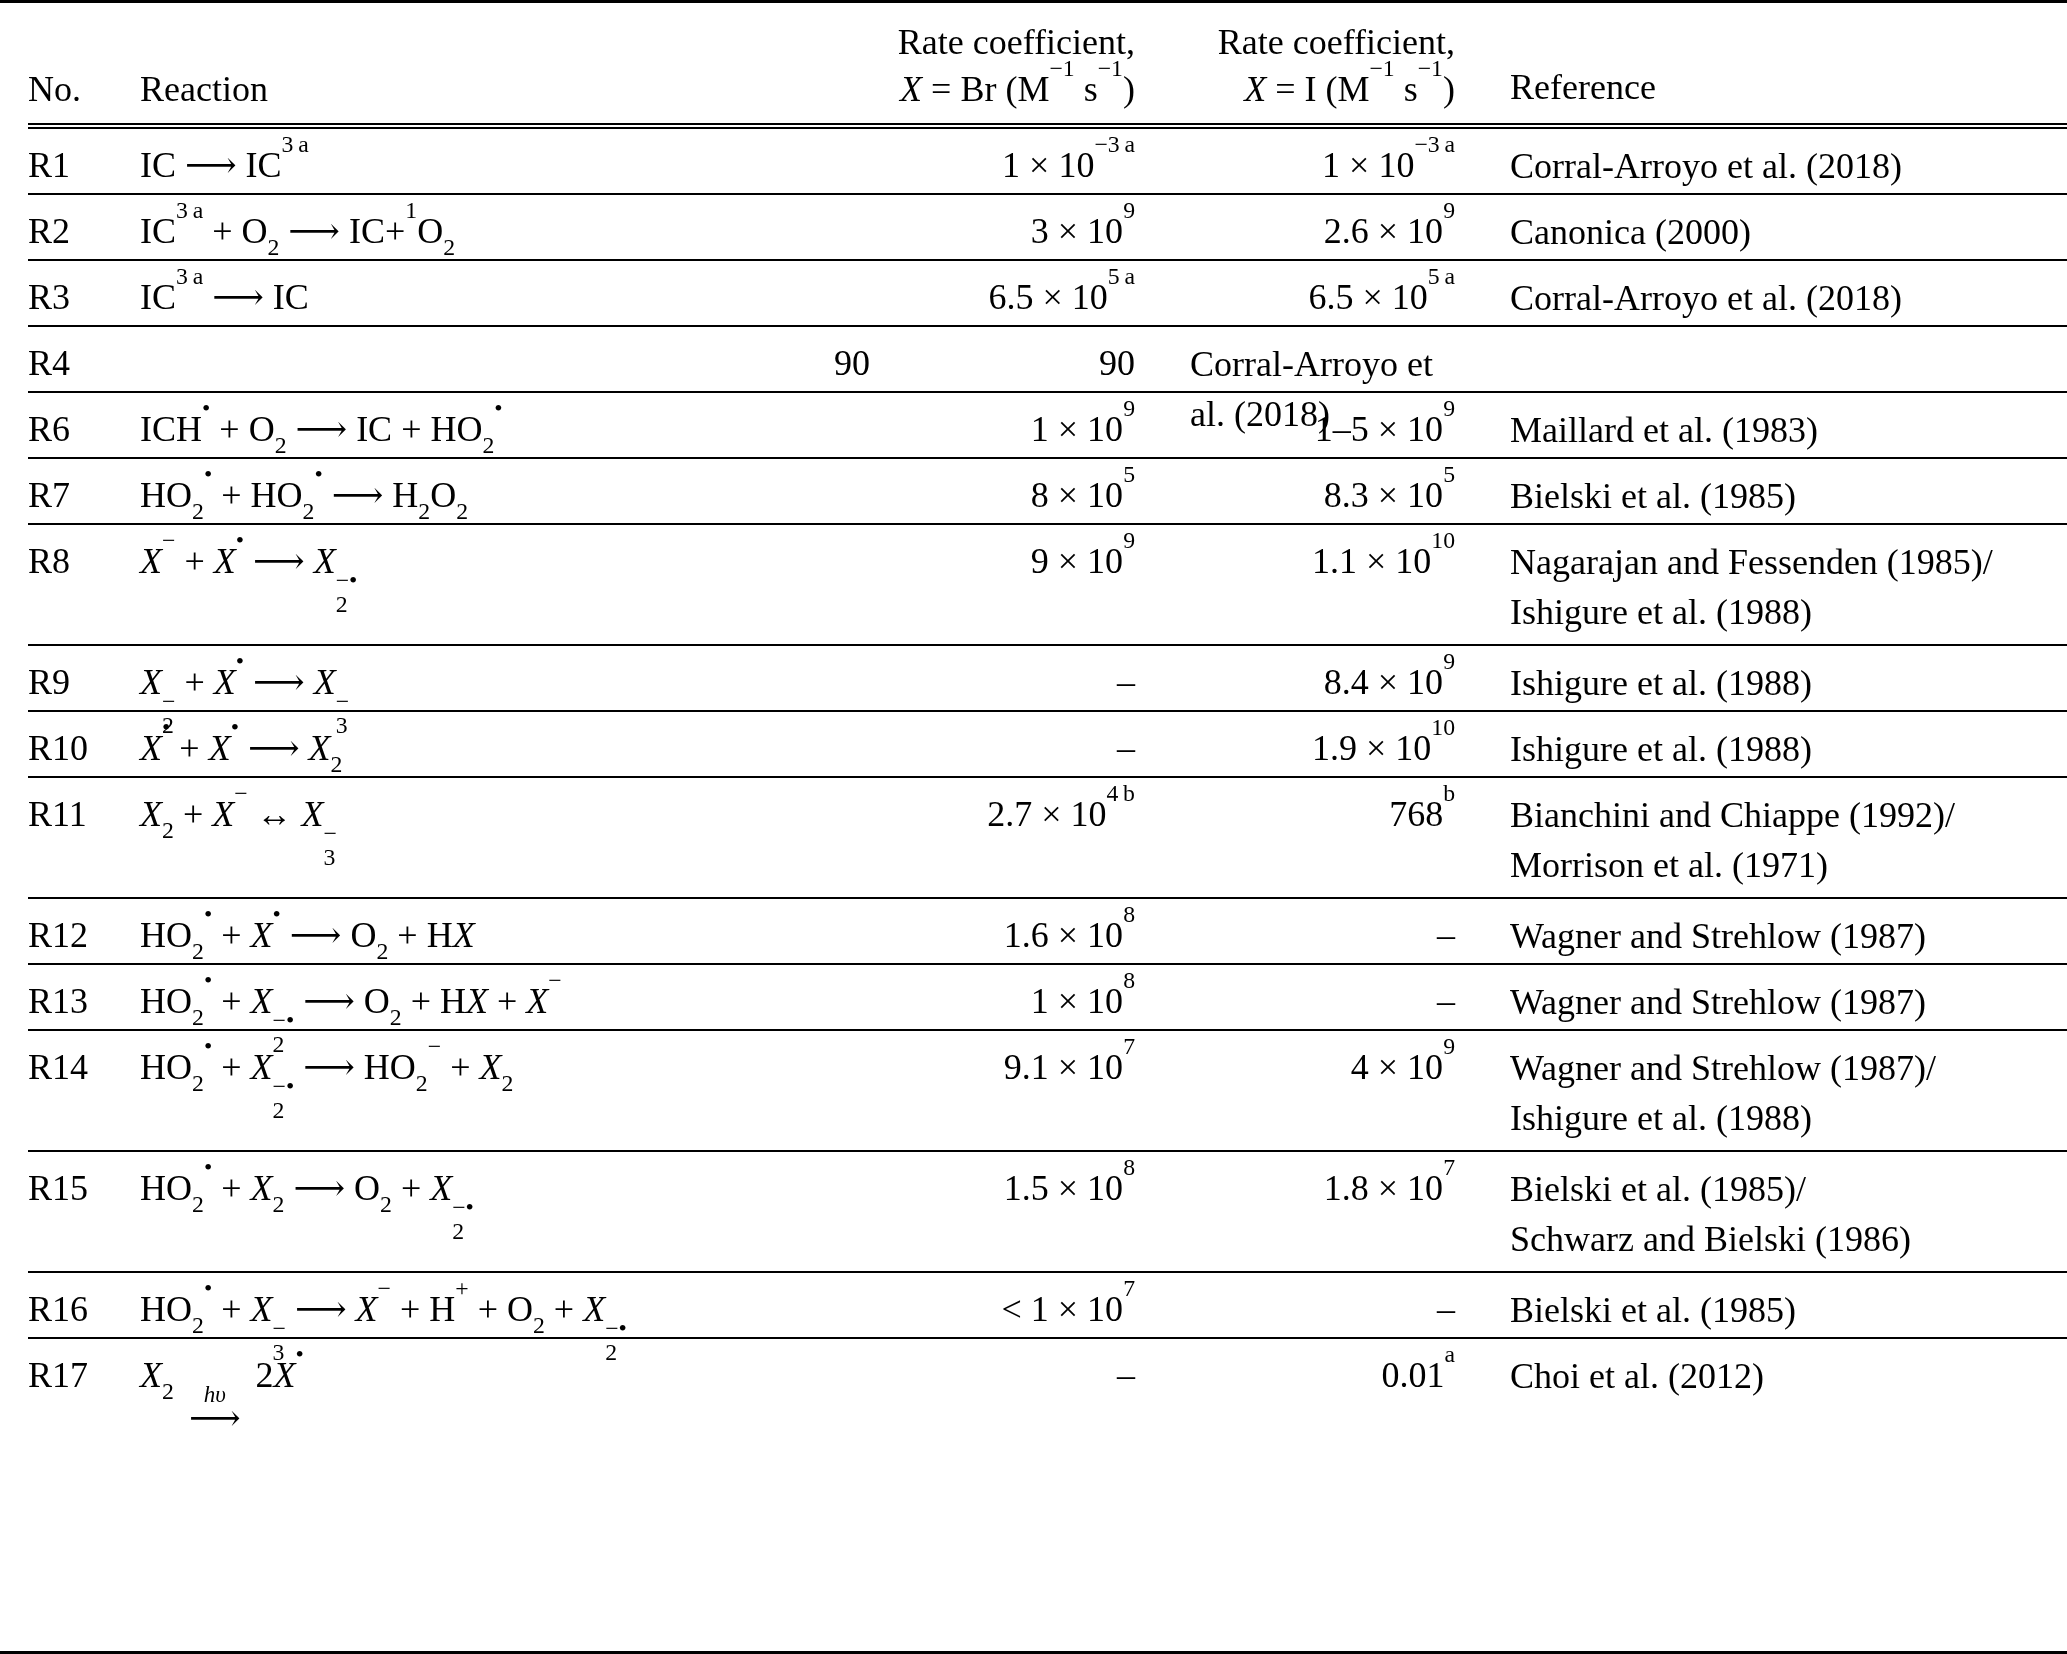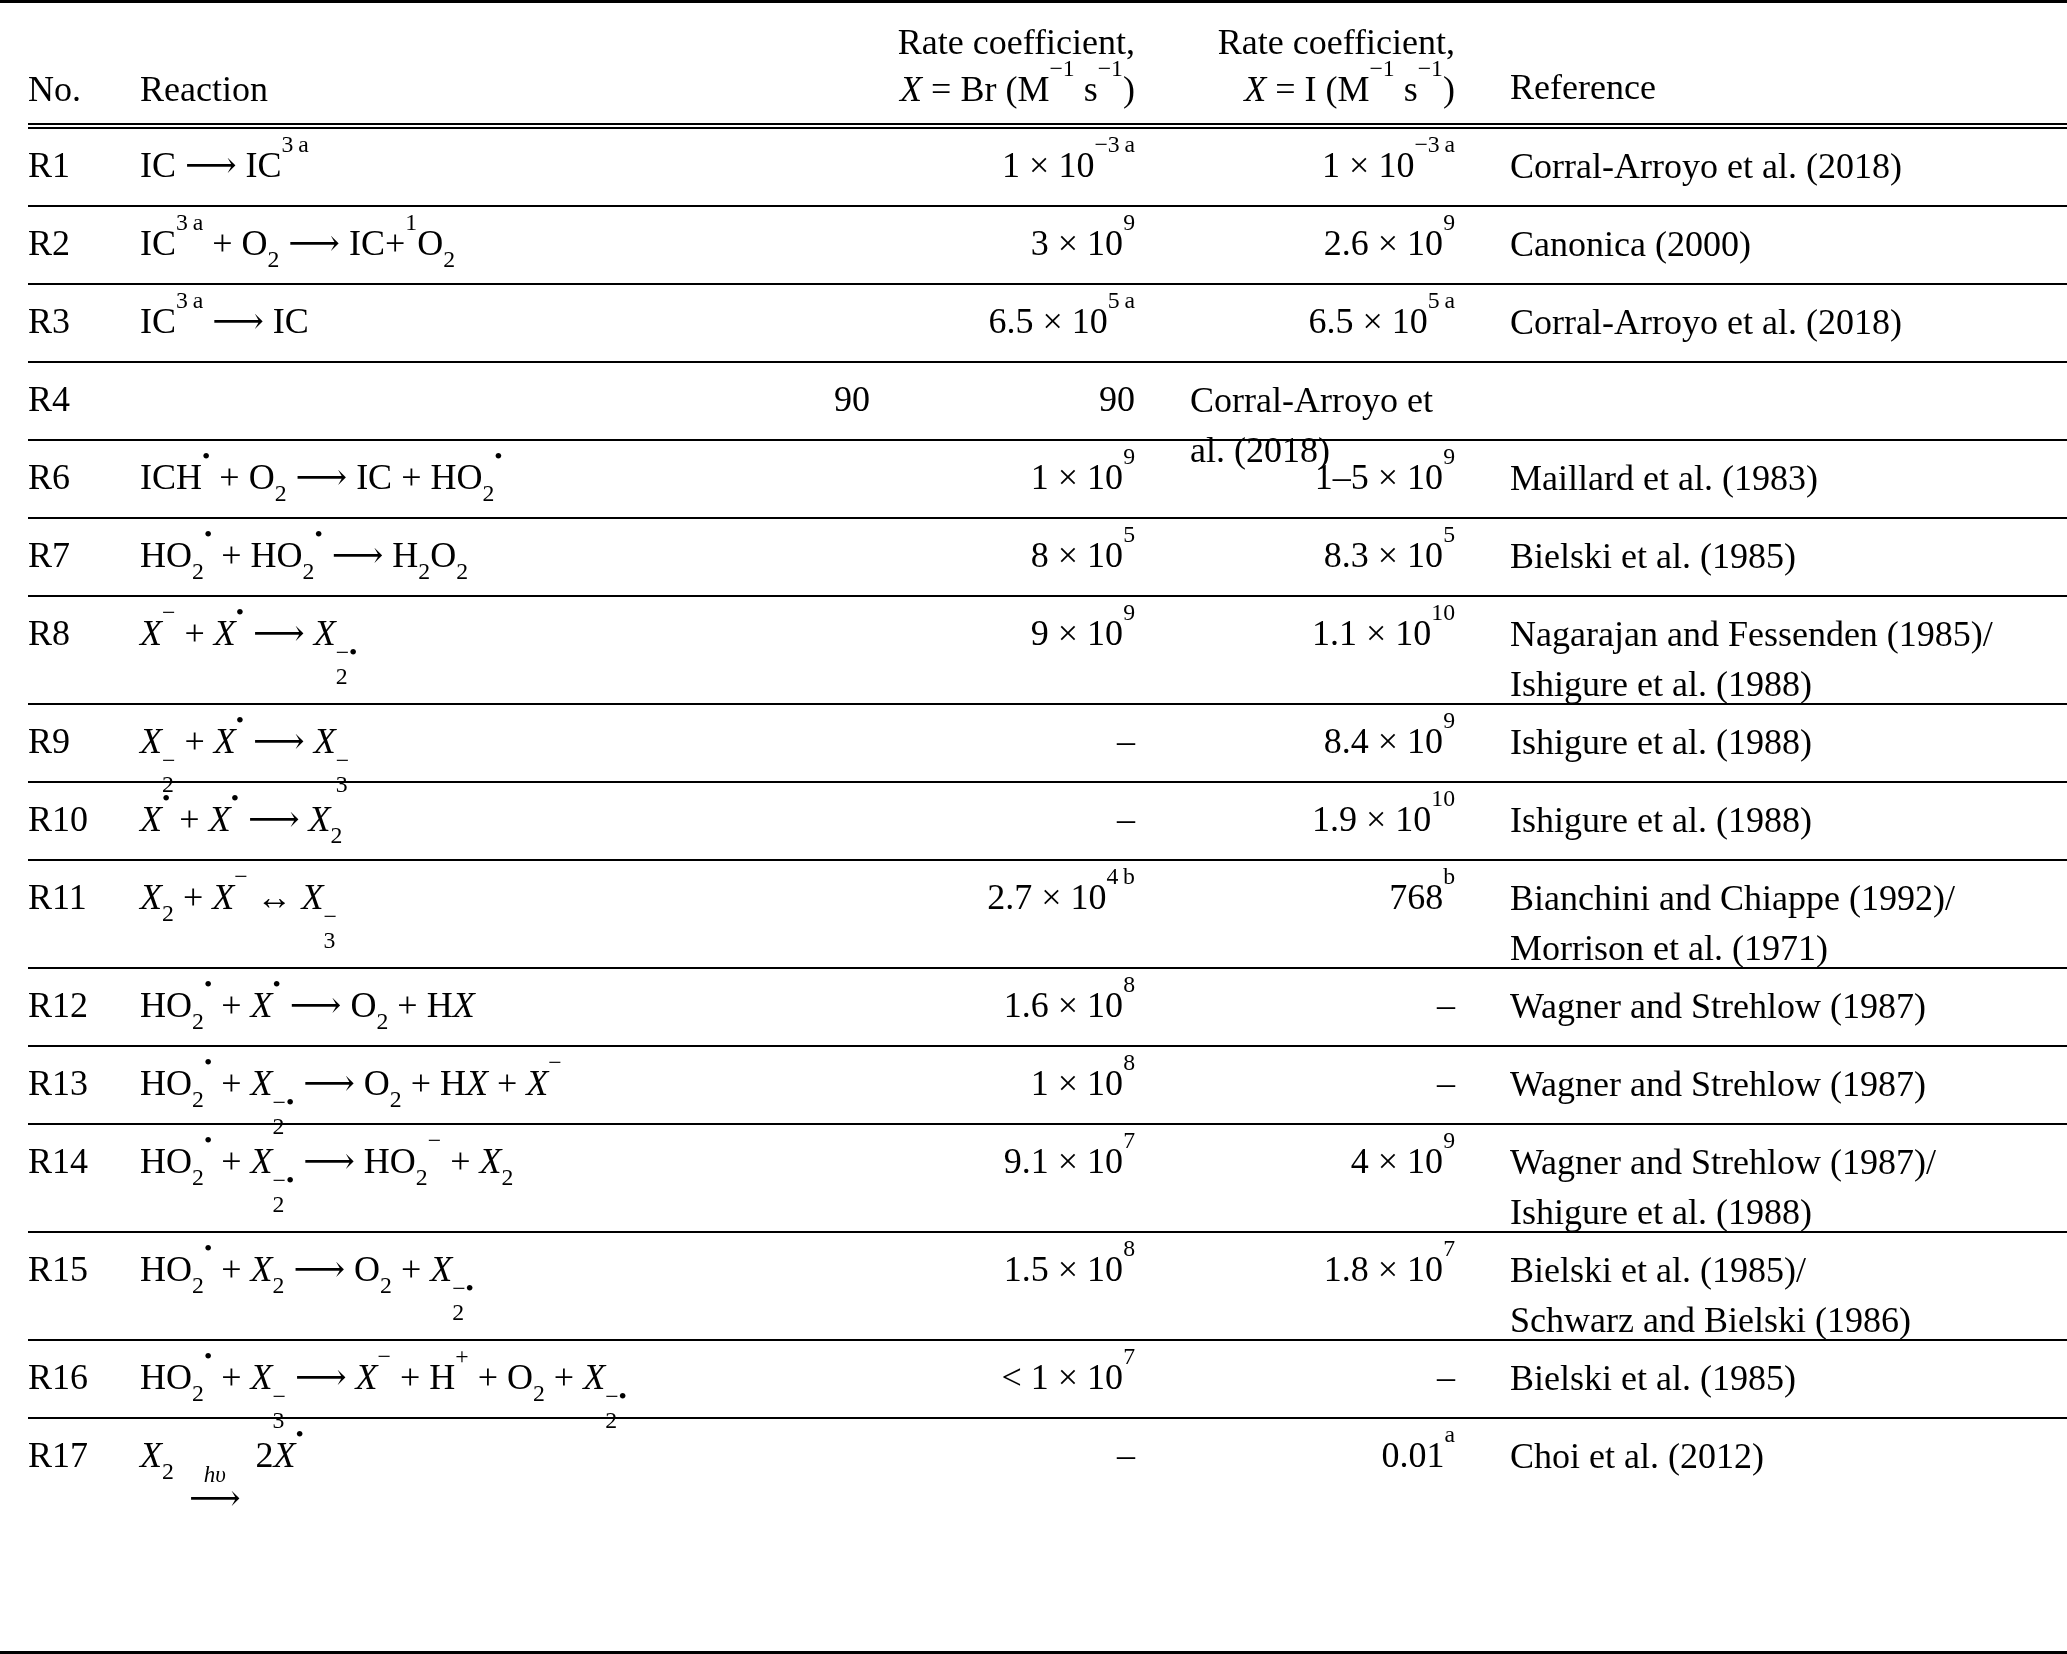--- a/index.html
+++ b/index.html
@@ -14,25 +14,25 @@
     display:grid;
     grid-template-columns:112px 730px 265px 320px 1fr;
   }
   .thead {
     height:126px; box-sizing:border-box;
     border-bottom:6px double #000;
     align-items:end; padding-bottom:10px;
   }
   .hl { display:block; }
   .row {
-    height:78px; box-sizing:border-box;
+    height:66px; box-sizing:border-box;
     border-bottom:2px solid #000;
     padding-top:13px; align-items:start;
   }
-  .row.tall { height:108px; }
+  .row.tall { height:121px; }
   #rows .row:last-child { border-bottom:none; }
   .c3, .c4 { text-align:right; }
   .c5 { padding-left:55px; line-height:1.38; }
   sup { font-size:66%; line-height:0; position:relative; top:-0.52em; }
   sub { font-size:66%; line-height:0; position:relative; top:0.18em; }
   
   .ss { display:inline-flex; flex-direction:column; align-items:flex-start;
         font-size:66%; line-height:1.02; vertical-align:-0.62em; }
   
   .la { display:inline-flex; flex-direction:column; align-items:center;

